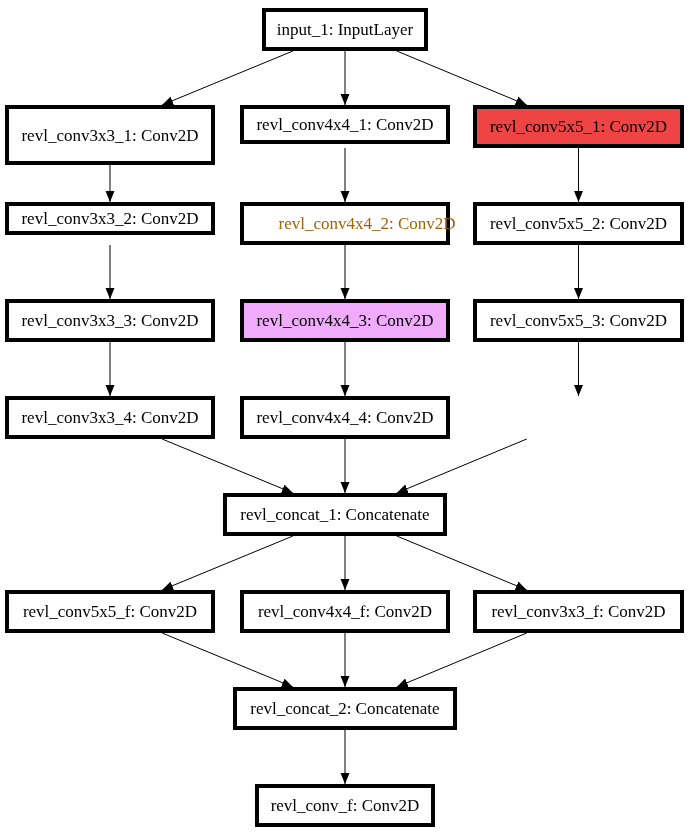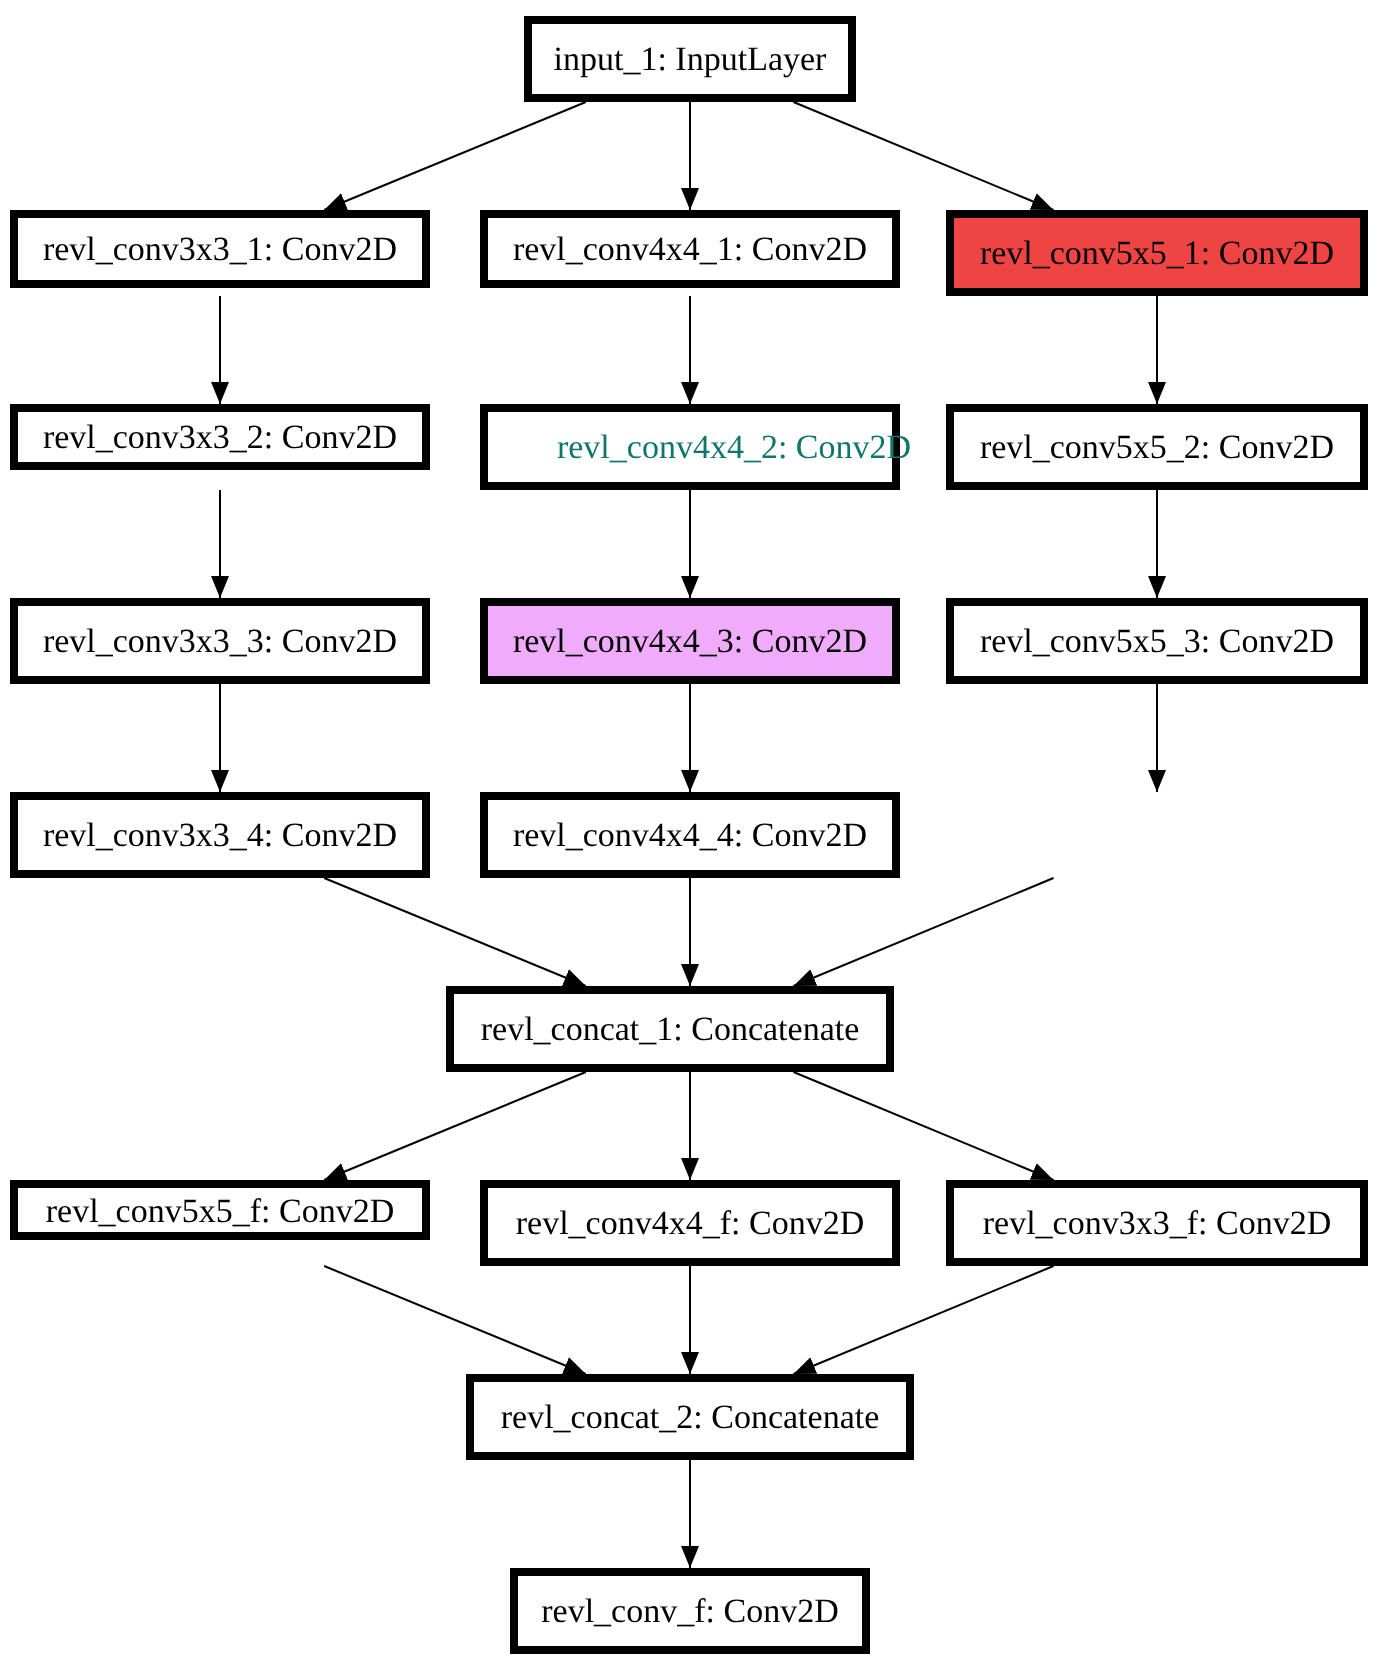--- a/index.html
+++ b/index.html
@@ -61,33 +61,33 @@
       <line x1="396.75515463917526" y1="536" x2="526.7448453608247" y2="590" stroke="#000000" stroke-width="1" marker-end="url(#arrowhead)"></line>
       <line x1="162.08762886597938" y1="633" x2="292.91237113402065" y2="687" stroke="#000000" stroke-width="1" marker-end="url(#arrowhead)"></line>
       <line x1="345" y1="633" x2="345" y2="687" stroke="#000000" stroke-width="1" marker-end="url(#arrowhead)"></line>
       <line x1="526.7448453608248" y1="633" x2="396.75515463917526" y2="687" stroke="#000000" stroke-width="1" marker-end="url(#arrowhead)"></line>
       <line x1="345" y1="730" x2="345" y2="784" stroke="#000000" stroke-width="1" marker-end="url(#arrowhead)"></line>
     </svg>
 
 <div class="node" style="left: 262px; top: 8px; width: 166px; height: 43px; border-color: rgb(0, 0, 0); background: rgb(255, 255, 255); color: rgb(0, 0, 0);">
       <span>input_1: InputLayer</span>
     </div>
-    <div class="node" style="left: 5px; top: 105px; width: 210px; height: 39px; border-color: rgb(0, 0, 0); background: rgb(255, 255, 255); color: rgb(0, 0, 0);">
+    <div class="node" style="left: 5px; top: 105px; width: 210px; height: 60px; border-color: rgb(0, 0, 0); background: rgb(255, 255, 255); color: rgb(0, 0, 0);">
       <span>revl_conv3x3_1: Conv2D</span>
     </div>
     <div class="node" style="left: 240px; top: 105px; width: 210px; height: 39px; border-color: rgb(0, 0, 0); background: rgb(255, 255, 255); color: rgb(0, 0, 0); justify-content: center;">
       <span>revl_conv4x4_1: Conv2D</span>
     </div>
     <div class="node" style="left: 473px; top: 105px; width: 211px; height: 43px; border-color: rgb(0, 0, 0); background: #ef4444; color: rgb(0, 0, 0);">
       <span>revl_conv5x5_1: Conv2D</span>
     </div>
     <div class="node" style="left: 5px; top: 202px; width: 210px; height: 33px; border-color: rgb(0, 0, 0); background: rgb(255, 255, 255); color: rgb(0, 0, 0);">
       <span>revl_conv3x3_2: Conv2D</span>
     </div>
-    <div class="node" style="left: 240px; top: 202px; width: 210px; height: 43px; border-color: rgb(0, 0, 0); background: rgb(255, 255, 255); color: #0f766e; padding-left: 44px;">
+    <div class="node" style="left: 240px; top: 202px; width: 210px; height: 43px; border-color: rgb(0, 0, 0); background: rgb(255, 255, 255); color: #a16207; padding-left: 44px;">
       <span>revl_conv4x4_2: Conv2D</span>
     </div>
     <div class="node" style="left: 473px; top: 202px; width: 211px; height: 43px; border-color: rgb(0, 0, 0); background: rgb(255, 255, 255); color: rgb(0, 0, 0);">
       <span>revl_conv5x5_2: Conv2D</span>
     </div>
     <div class="node" style="left: 5px; top: 299px; width: 210px; height: 43px; border-color: rgb(0, 0, 0); background: rgb(255, 255, 255); color: rgb(0, 0, 0);">
       <span>revl_conv3x3_3: Conv2D</span>
     </div>
     <div class="node" style="left: 240px; top: 299px; width: 210px; height: 43px; border-color: rgb(0, 0, 0); background: #f0abfc; color: rgb(0, 0, 0);">
       <span>revl_conv4x4_3: Conv2D</span>
@@ -97,21 +97,21 @@
     </div>
     <div class="node" style="left: 5px; top: 396px; width: 210px; height: 43px; border-color: rgb(0, 0, 0); background: rgb(255, 255, 255); color: rgb(0, 0, 0);">
       <span>revl_conv3x3_4: Conv2D</span>
     </div>
     <div class="node" style="left: 240px; top: 396px; width: 210px; height: 43px; border-color: rgb(0, 0, 0); background: rgb(255, 255, 255); color: rgb(0, 0, 0);">
       <span>revl_conv4x4_4: Conv2D</span>
     </div>
     <div class="node" style="left: 223px; top: 493px; width: 224px; height: 43px; border-color: rgb(0, 0, 0); background: rgb(255, 255, 255); color: rgb(0, 0, 0);">
       <span>revl_concat_1: Concatenate</span>
     </div>
-    <div class="node" style="left: 5px; top: 590px; width: 210px; height: 30px; border-color: rgb(0, 0, 0); background: rgb(255, 255, 255); color: rgb(0, 0, 0);">
+    <div class="node" style="left: 5px; top: 590px; width: 210px; height: 43px; border-color: rgb(0, 0, 0); background: rgb(255, 255, 255); color: rgb(0, 0, 0);">
       <span>revl_conv5x5_f: Conv2D</span>
     </div>
     <div class="node" style="left: 240px; top: 590px; width: 210px; height: 43px; border-color: rgb(0, 0, 0); background: rgb(255, 255, 255); color: rgb(0, 0, 0);">
       <span>revl_conv4x4_f: Conv2D</span>
     </div>
     <div class="node" style="left: 473px; top: 590px; width: 211px; height: 43px; border-color: rgb(0, 0, 0); background: rgb(255, 255, 255); color: rgb(0, 0, 0);">
       <span>revl_conv3x3_f: Conv2D</span>
     </div>
     <div class="node" style="left: 233px; top: 687px; width: 224px; height: 43px; border-color: rgb(0, 0, 0); background: rgb(255, 255, 255); color: rgb(0, 0, 0);">
       <span>revl_concat_2: Concatenate</span>

